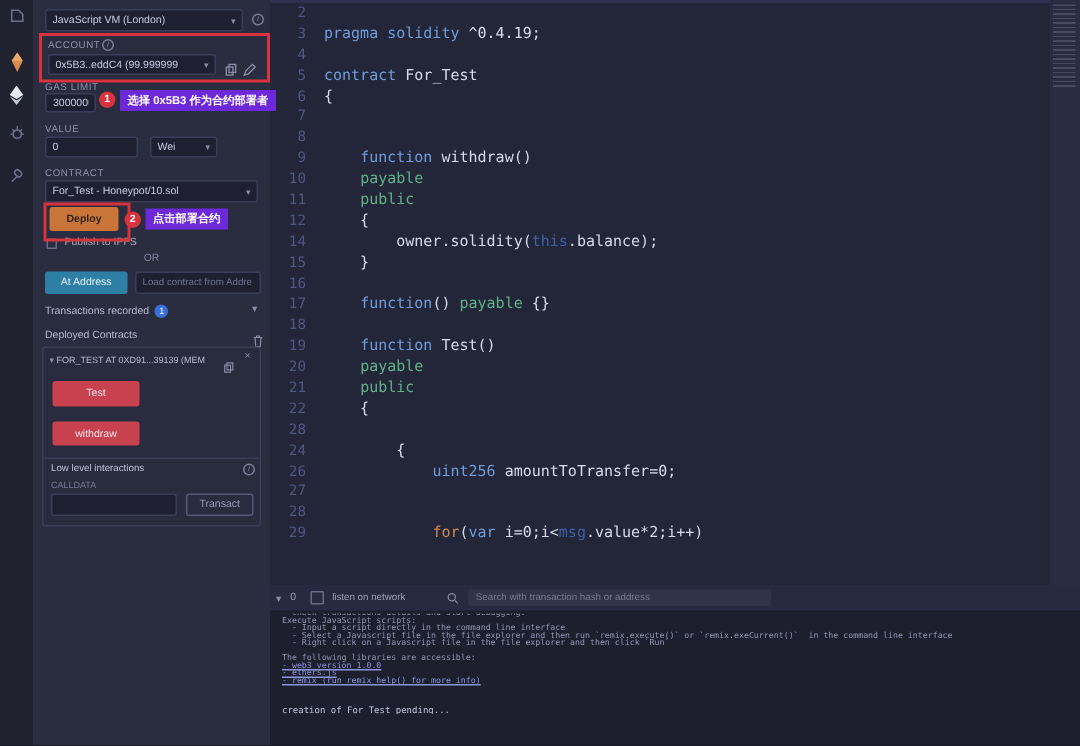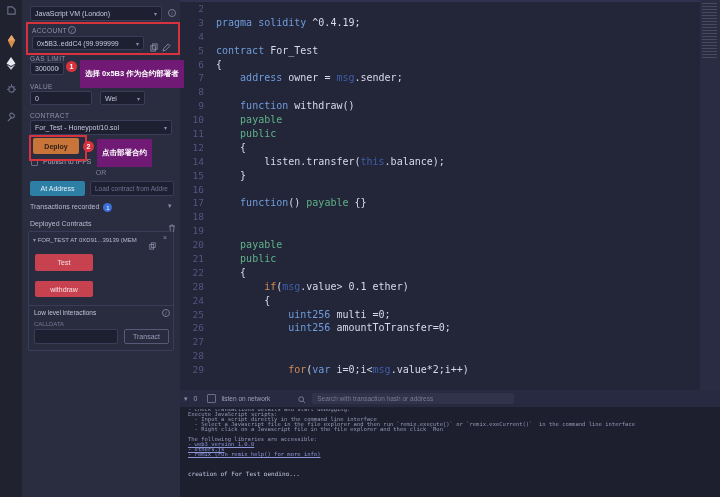--- a/index.html
+++ b/index.html
@@ -24,21 +24,21 @@
        justify-content:center;cursor:pointer;box-sizing:border-box;font-family:"Liberation Sans",sans-serif;}
   .btn-orange{background:#c97539;color:#2e2217;font-weight:bold;}
   .btn-red{background:#c8414f;color:#f6e3e5;}
   .btn-blue{background:#2d7fa6;color:#e4f1f7;}
   .btn-outline{background:transparent;border:1px solid #565a78;color:#9a9db8;}
   .redbox{position:absolute;border:2px solid #d6333f;z-index:6;pointer-events:none;}
   .rbadge{position:absolute;width:11px;height:11px;border-radius:50%;background:#d6333f;color:#fff;
        font-size:7px;font-weight:bold;display:flex;align-items:center;justify-content:center;z-index:7;}
   .bbadge{display:inline-flex;width:9px;height:9px;border-radius:50%;background:#3a6fd8;color:#fff;
        font-size:6px;align-items:center;justify-content:center;margin-left:4px;vertical-align:middle;}
-  .tip{position:absolute;background:#701a75;color:#fff;font-size:7.5px;font-weight:bold;height:28px;
+  .tip{position:absolute;background:#6d28d9;color:#fff;font-size:7.5px;font-weight:bold;height:14px;
        display:flex;align-items:center;padding:0 5px;white-space:nowrap;z-index:8;}
   .icirc{display:inline-flex;width:8px;height:8px;border:1px solid #7a7d98;border-radius:50%;color:#7a7d98;
        font-size:6px;align-items:center;justify-content:center;font-style:italic;box-sizing:border-box;}
   .cb{position:absolute;width:7px;height:7px;border:1px solid #6a6d88;border-radius:1px;background:transparent;box-sizing:border-box;}
   .ptxt{position:absolute;font-size:7px;color:#b8bbd0;white-space:nowrap;}
   .card{position:absolute;left:6px;top:231px;width:146px;height:120px;border:1px solid #3a3d58;
        border-radius:2px;background:#292b3f;box-sizing:border-box;}
   .divider{position:absolute;left:0;width:100%;border-top:1px solid #3a3d58;}
   
   .editor{position:absolute;left:180px;top:0;width:520px;height:390px;background:#232539;overflow:hidden;z-index:1;}
@@ -194,38 +194,37 @@
   </div>
 
   <div class="editor">
     <div class="topband"></div>
     <div class="codewrap">
         <div class="code-line"><span class="gutter">2</span><span class="codetxt"></span></div>
         <div class="code-line"><span class="gutter">3</span><span class="codetxt"><span class="tok-k">pragma solidity</span><span class="tok-p"> ^0.4.19;</span></span></div>
         <div class="code-line"><span class="gutter">4</span><span class="codetxt"></span></div>
         <div class="code-line"><span class="gutter">5</span><span class="codetxt"><span class="tok-k">contract</span><span class="tok-p"> For_Test</span></span></div>
         <div class="code-line"><span class="gutter">6</span><span class="codetxt"><span class="tok-p">{</span></span></div>
-        <div class="code-line"><span class="gutter">7</span><span class="codetxt"><span class="tok-p">    </span><span class="tok-k">address</span><span class="tok-p"> owner = </span><span class="tok-d">msg</span><span class="tok-p">.sender;</span></span></div>
+        <div class="code-line"><span class="gutter">7</span></div>
         <div class="code-line"><span class="gutter">8</span><span class="codetxt"></span></div>
         <div class="code-line"><span class="gutter">9</span><span class="codetxt"><span class="tok-p">    </span><span class="tok-k">function</span><span class="tok-p"> withdraw()</span></span></div>
         <div class="code-line"><span class="gutter">10</span><span class="codetxt"><span class="tok-p">    </span><span class="tok-g">payable</span></span></div>
         <div class="code-line"><span class="gutter">11</span><span class="codetxt"><span class="tok-p">    </span><span class="tok-g">public</span></span></div>
         <div class="code-line"><span class="gutter">12</span><span class="codetxt"><span class="tok-p">    {</span></span></div>
-        <div class="code-line"><span class="gutter">14</span><span class="codetxt"><span class="tok-p">        listen.transfer(</span><span class="tok-d">this</span><span class="tok-p">.balance);</span></span></div>
+        <div class="code-line"><span class="gutter">14</span><span class="codetxt"><span class="tok-p">        owner.solidity(</span><span class="tok-d">this</span><span class="tok-p">.balance);</span></span></div>
         <div class="code-line"><span class="gutter">15</span><span class="codetxt"><span class="tok-p">    }</span></span></div>
         <div class="code-line"><span class="gutter">16</span><span class="codetxt"></span></div>
         <div class="code-line"><span class="gutter">17</span><span class="codetxt"><span class="tok-p">    </span><span class="tok-k">function</span><span class="tok-p">() </span><span class="tok-g">payable</span><span class="tok-p"> {}</span></span></div>
         <div class="code-line"><span class="gutter">18</span><span class="codetxt"></span></div>
-        <div class="code-line"><span class="gutter">19</span></div>
+        <div class="code-line"><span class="gutter">19</span><span class="codetxt"><span class="tok-p">    </span><span class="tok-k">function</span><span class="tok-p"> Test()</span></span></div>
         <div class="code-line"><span class="gutter">20</span><span class="codetxt"><span class="tok-p">    </span><span class="tok-g">payable</span></span></div>
         <div class="code-line"><span class="gutter">21</span><span class="codetxt"><span class="tok-p">    </span><span class="tok-g">public</span></span></div>
         <div class="code-line"><span class="gutter">22</span><span class="codetxt"><span class="tok-p">    {</span></span></div>
-        <div class="code-line"><span class="gutter">28</span><span class="codetxt"><span class="tok-p">        </span><span class="tok-o">if</span><span class="tok-p">(</span><span class="tok-d">msg</span><span class="tok-p">.value&gt; 0.1 ether)</span></span></div>
+        <div class="code-line"><span class="gutter">28</span></div>
         <div class="code-line"><span class="gutter">24</span><span class="codetxt"><span class="tok-p">        {</span></span></div>
-        <div class="code-line"><span class="gutter">25</span><span class="codetxt"><span class="tok-p">            </span><span class="tok-k">uint256</span><span class="tok-p"> multi =0;</span></span></div>
         <div class="code-line"><span class="gutter">26</span><span class="codetxt"><span class="tok-p">            </span><span class="tok-k">uint256</span><span class="tok-p"> amountToTransfer=0;</span></span></div>
         <div class="code-line"><span class="gutter">27</span><span class="codetxt"></span></div>
         <div class="code-line"><span class="gutter">28</span><span class="codetxt"></span></div>
         <div class="code-line"><span class="gutter">29</span><span class="codetxt"><span class="tok-p">            </span><span class="tok-o">for</span><span class="tok-p">(</span><span class="tok-k">var</span><span class="tok-p"> i=0;i&lt;</span><span class="tok-d">msg</span><span class="tok-p">.value*2;i++)</span></span></div>
       </div>
   </div>
 
   <div class="minimap">
     <div class="mmc"></div>
   </div>

